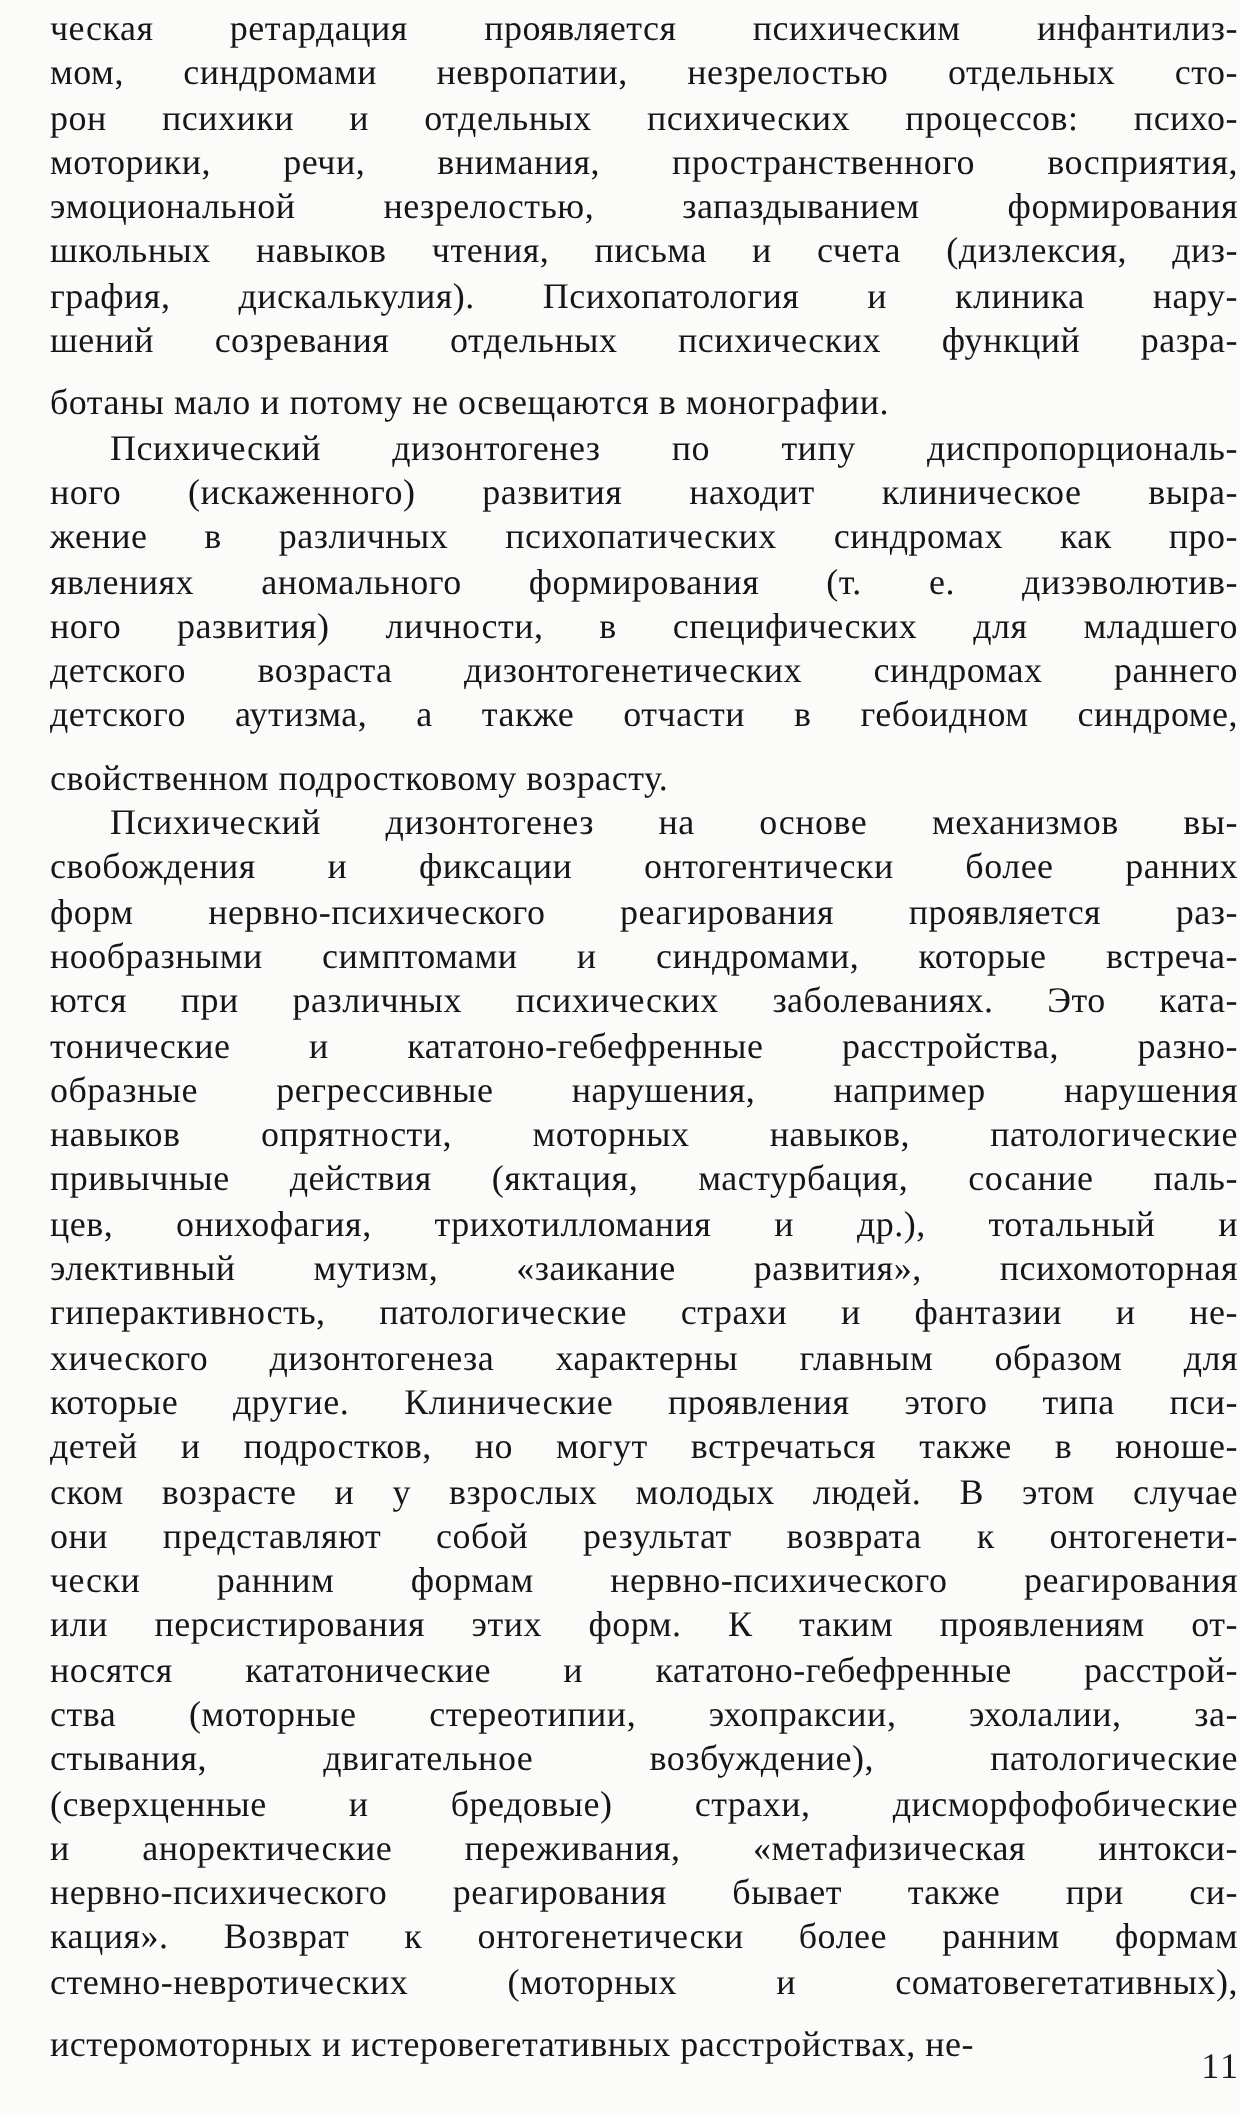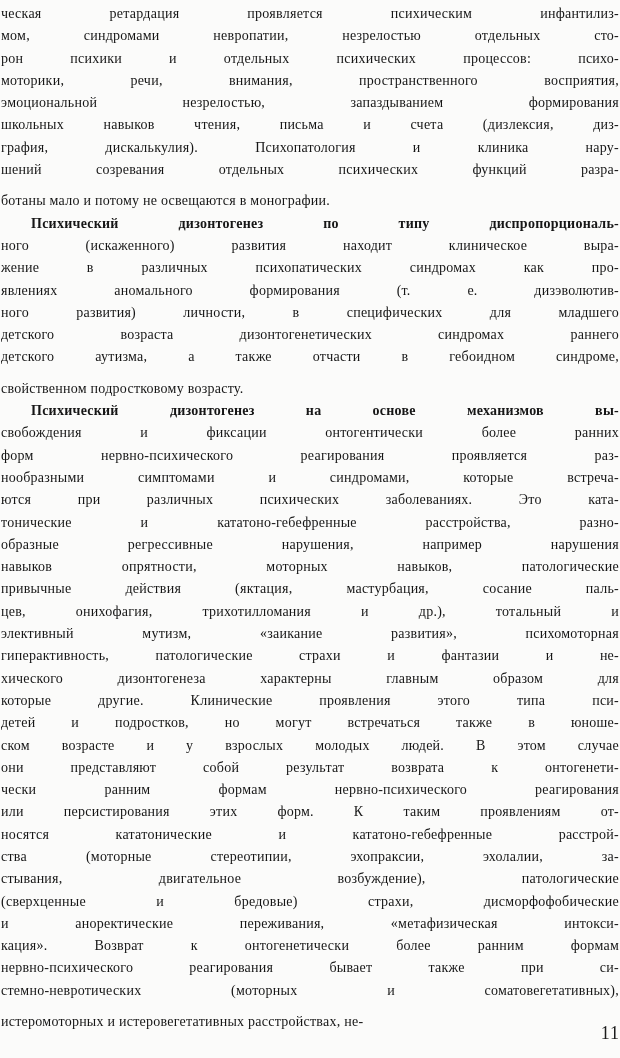--- a/index.html
+++ b/index.html
@@ -19,34 +19,34 @@
   }
   .body-text {
     position: absolute;
     top: 3px;
     left: 1px;
     width: 618px;
   }
   .line {
     height: 22.3px;
     line-height: 22.3px;
-    font-size: 14px;
+    font-size: 18px;
     letter-spacing: 0.25px;
     text-align: justify;
     text-align-last: justify;
     white-space: nowrap;
     overflow: visible;
+    padding-left: 24px;
   }
   .line.last {
     text-align-last: left;
     margin-top: 9px;
   }
   .line.indent {
     text-indent: 30px;
-    font-weight: bold;
   }
   .page-number {
     position: absolute;
     top: 1023px;
     left: 0;
     width: 100%;
     text-align: right;
     font-size: 18px;
     letter-spacing: 1px;
     color: #1b1b1b;
@@ -91,19 +91,19 @@
       <div class="line">детей и подростков, но могут встречаться также в юноше-</div>
       <div class="line">ском возрасте и у взрослых молодых людей. В этом случае</div>
       <div class="line">они представляют собой результат возврата к онтогенети-</div>
       <div class="line">чески ранним формам нервно-психического реагирования</div>
       <div class="line">или персистирования этих форм. К таким проявлениям от-</div>
       <div class="line">носятся кататонические и кататоно-гебефренные расстрой-</div>
       <div class="line">ства (моторные стереотипии, эхопраксии, эхолалии, за-</div>
       <div class="line">стывания, двигательное возбуждение), патологические</div>
       <div class="line">(сверхценные и бредовые) страхи, дисморфофобические</div>
       <div class="line">и аноректические переживания, «метафизическая интокси-</div>
+      <div class="line">нервно-психического реагирования бывает также при си-</div>
       <div class="line">кация». Возврат к онтогенетически более ранним формам</div>
-      <div class="line">нервно-психического реагирования бывает также при си-</div>
       <div class="line">стемно-невротических (моторных и соматовегетативных),</div>
       <div class="line last">истеромоторных и истеровегетативных расстройствах, не-</div>
     </div>
   <div class="page-number">11</div>
 </div>
 
 </body></html>

